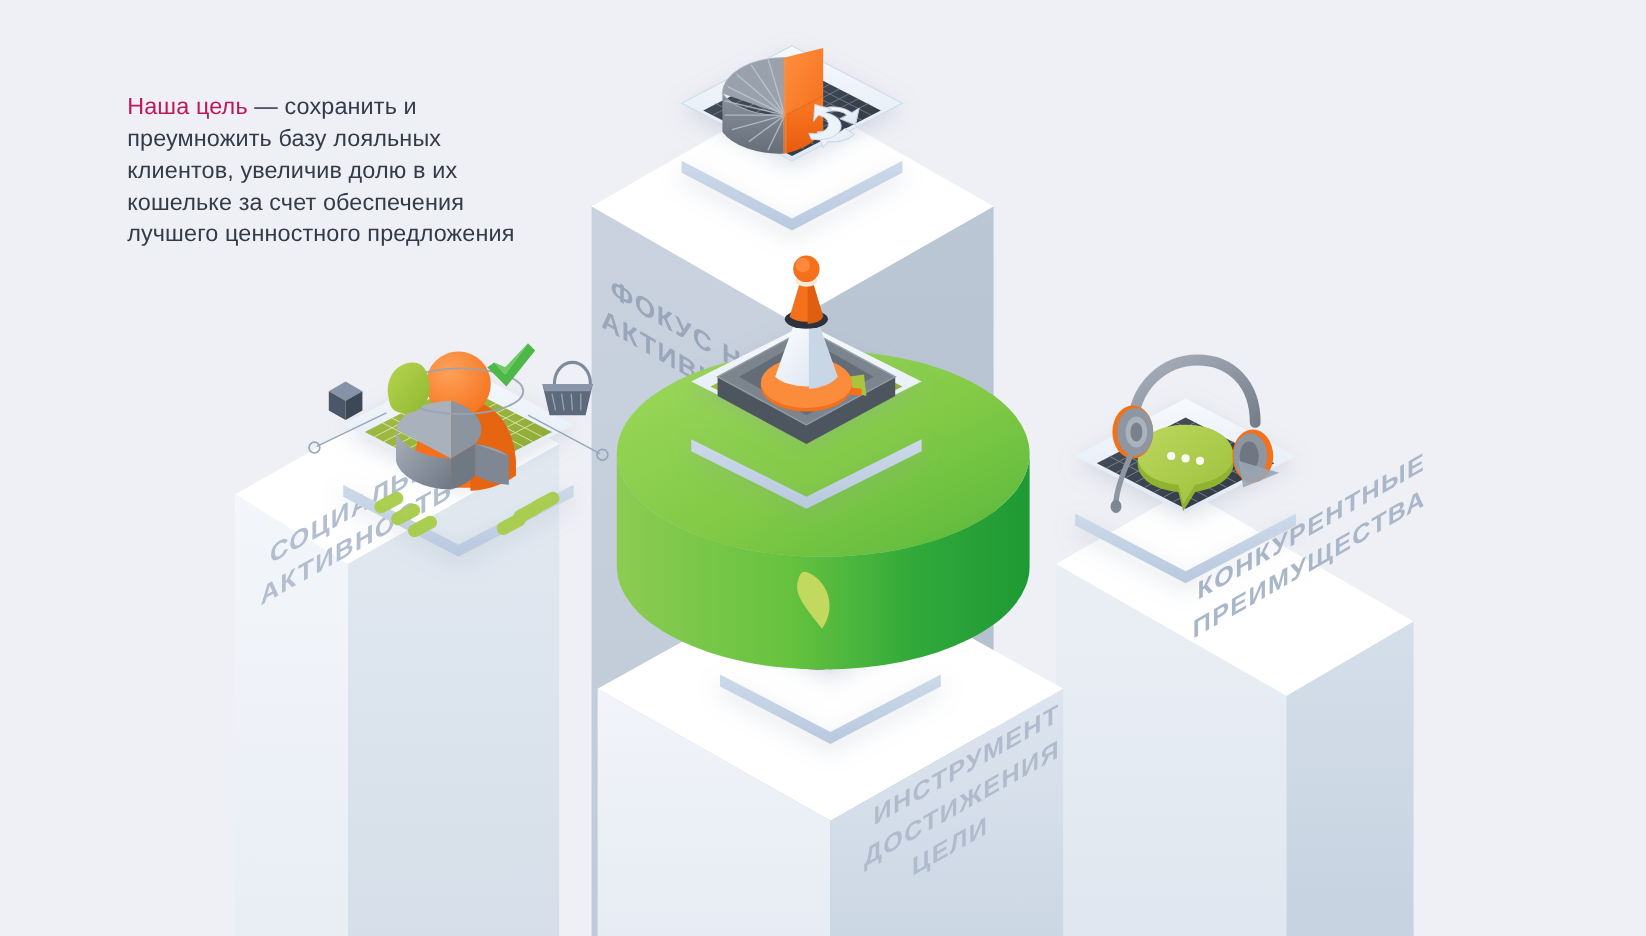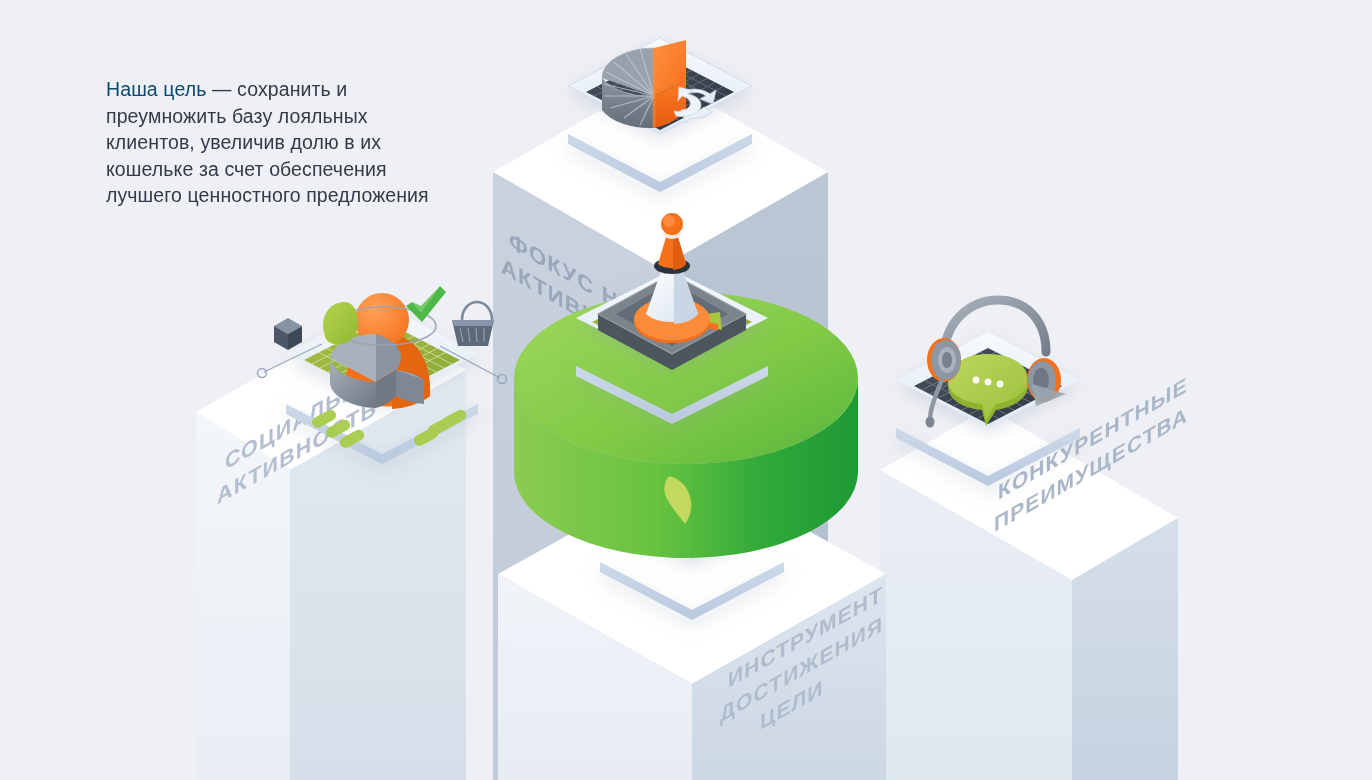--- a/index.html
+++ b/index.html
@@ -12,21 +12,21 @@
   #stage{position:absolute;inset:0;width:1372px;height:780px;}
   #stage svg{position:absolute;left:0;top:0;}
 
   
   .headline{
     position:absolute;left:106px;top:76px;width:330px;
     font-size:19.5px;line-height:26.5px;
     color:#333a4a;letter-spacing:.1px;
     z-index:40;
   }
-  .headline .accent{color:#0c4a6e;}
+  .headline .accent{color:#be185d;}
   .headline .dash{color:#333a4a;}
 </style>
 </head>
 <body>
 
 <div id="stage">
 
   <svg width="1372" height="780" viewBox="0 0 1372 780">
     <defs>
 

